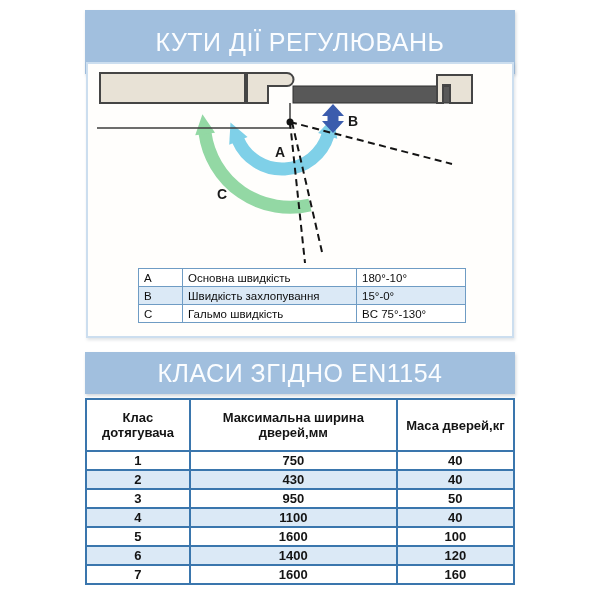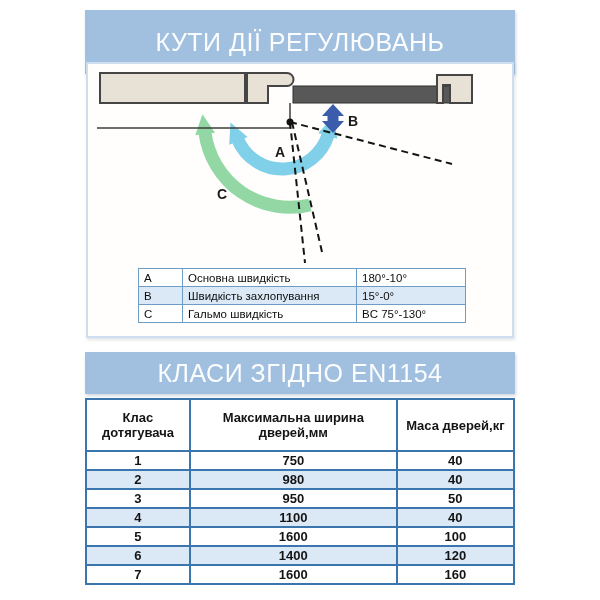--- a/index.html
+++ b/index.html
@@ -129,21 +129,21 @@
     </tr>
   </thead>
   <tbody>
     <tr>
       <td>1</td>
       <td>750</td>
       <td>40</td>
     </tr>
     <tr class="alt">
       <td>2</td>
-      <td>980</td>
+      <td>430</td>
       <td>40</td>
     </tr>
     <tr>
       <td>3</td>
       <td>950</td>
       <td>50</td>
     </tr>
     <tr class="alt">
       <td>4</td>
       <td>1100</td>

